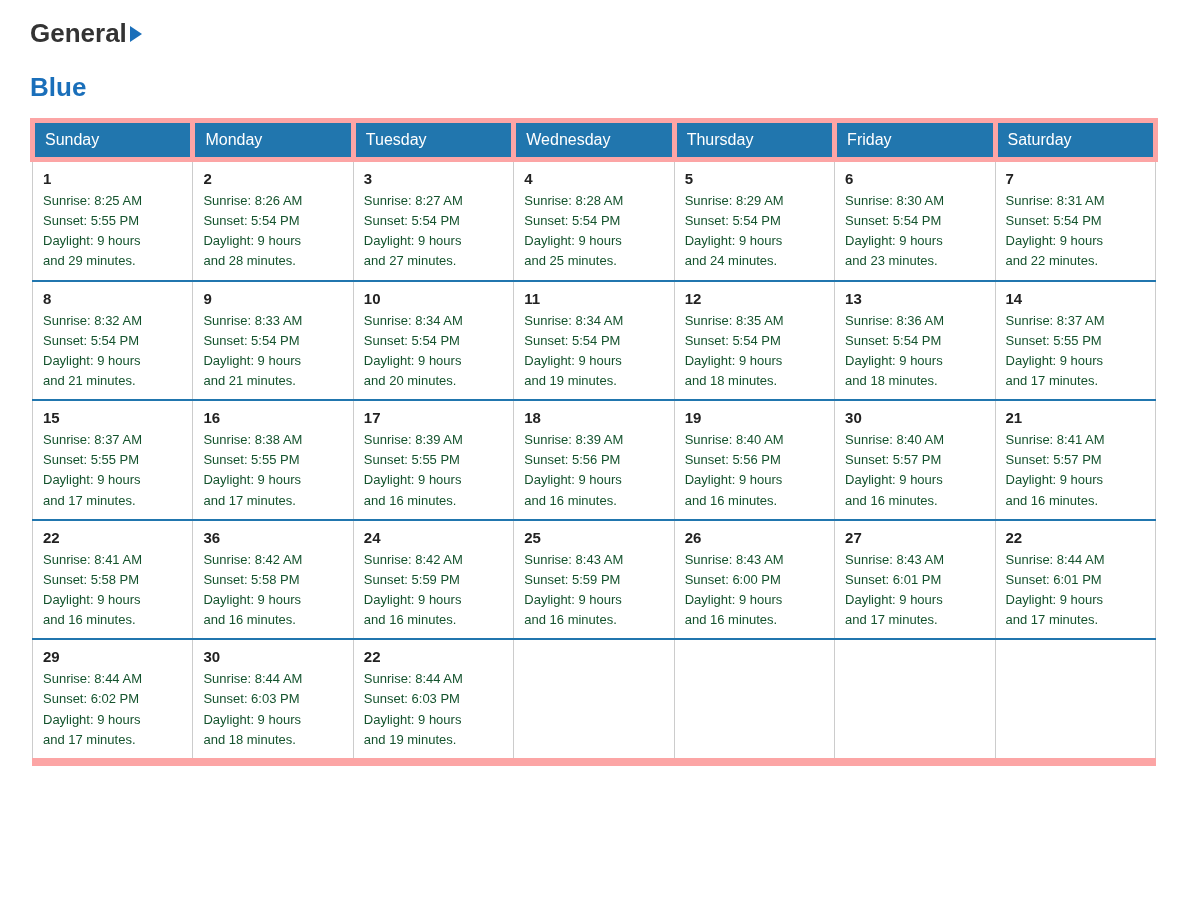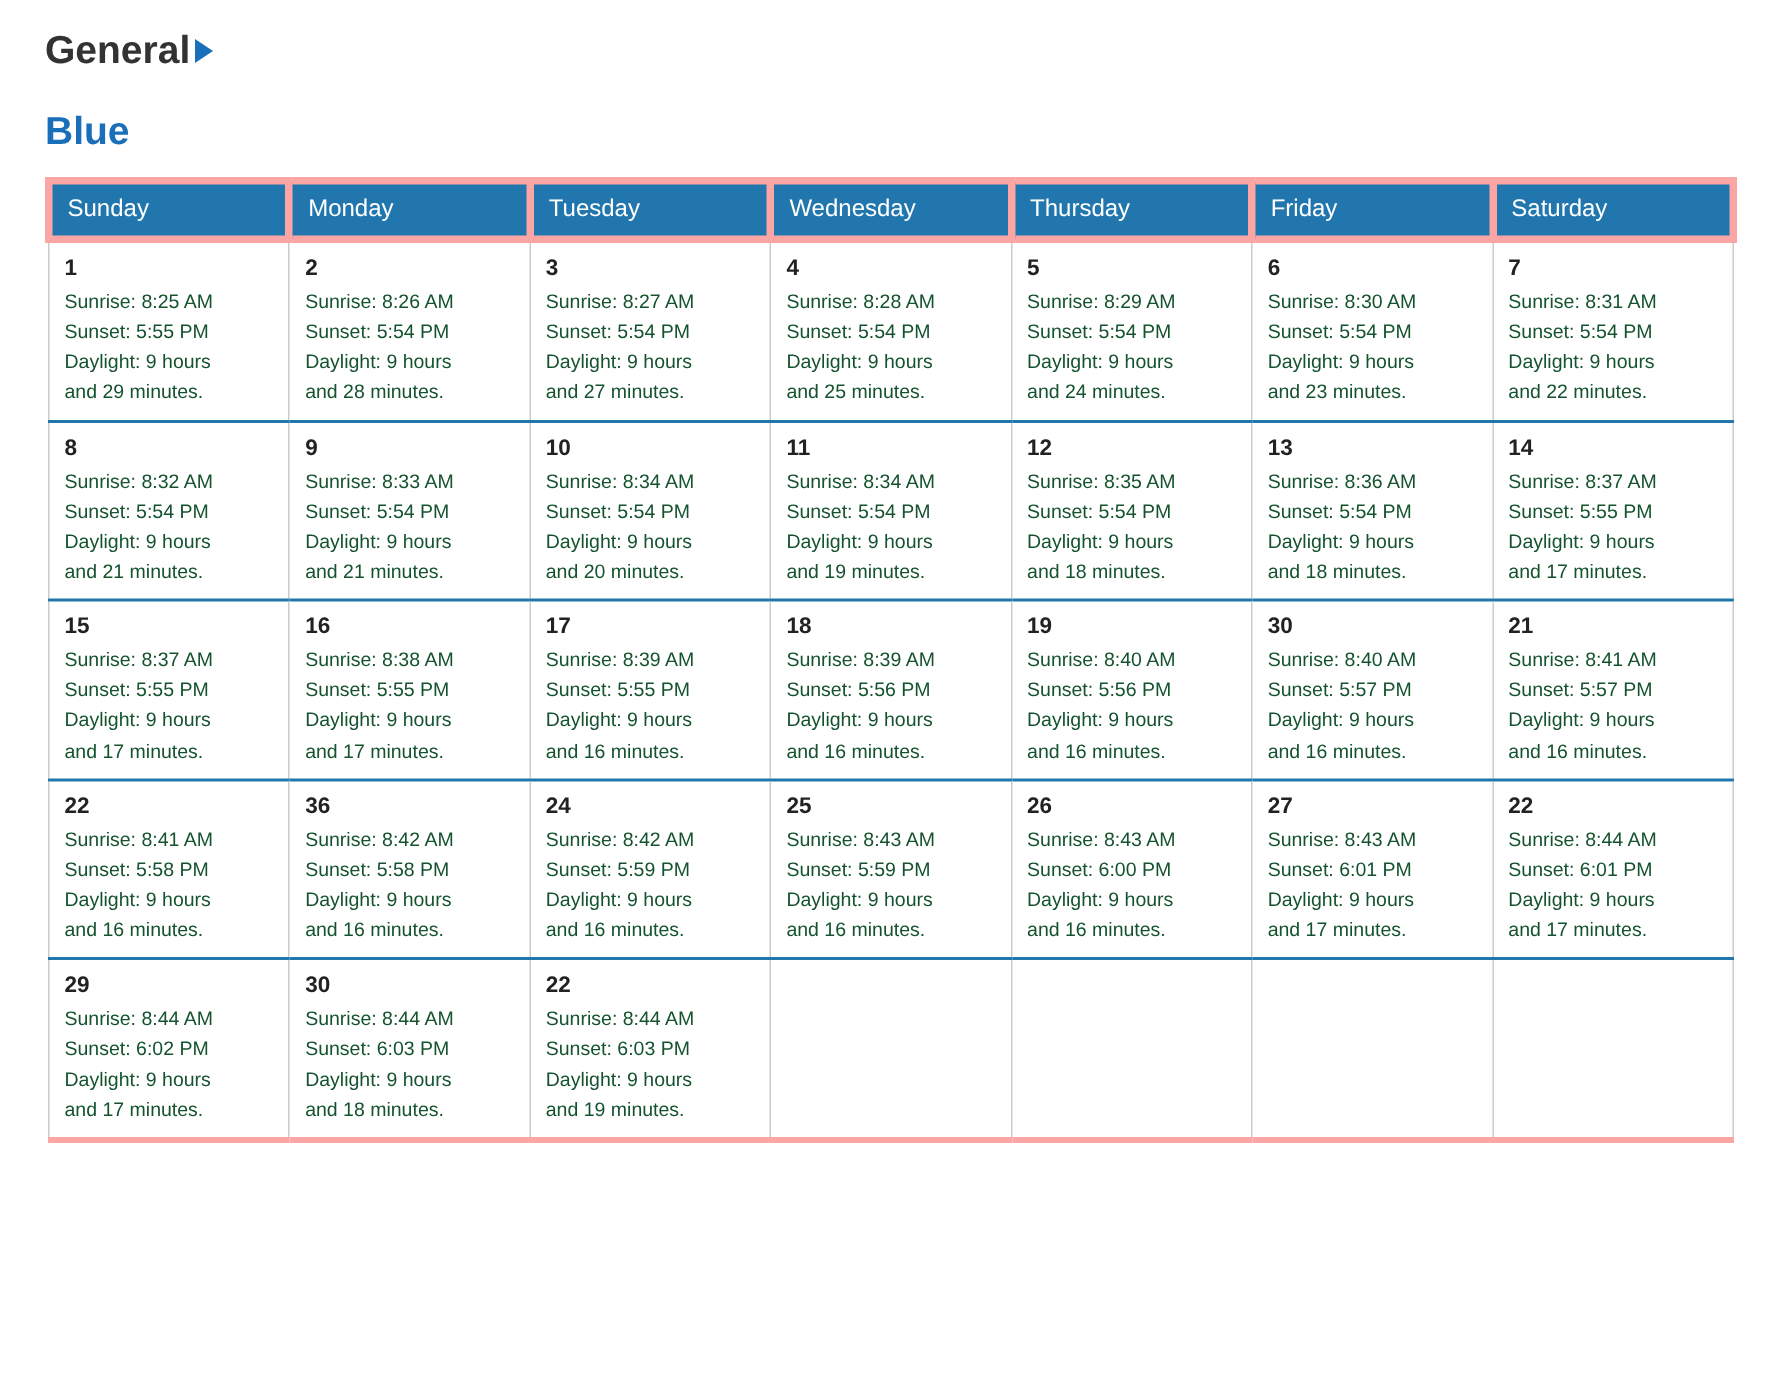--- a/index.html
+++ b/index.html
@@ -69,21 +69,21 @@
     tbody tr td {
       vertical-align: top;
       padding: 8px 10px;
       font-size: 13px;
       color: #333;
       border: 1px solid #ccc;
       border-bottom: 2px solid #2176ae;
       height: 110px;
     }
     tbody tr:last-child td {
-      border-bottom: 4px solid #fca5a5;
+      border-bottom: 8px solid #fca5a5;
     }
     .day-num {
       font-size: 15px;
       font-weight: bold;
       color: #222;
       margin-bottom: 4px;
     }
     .day-info {
       line-height: 1.55;
       color: #14532d;

